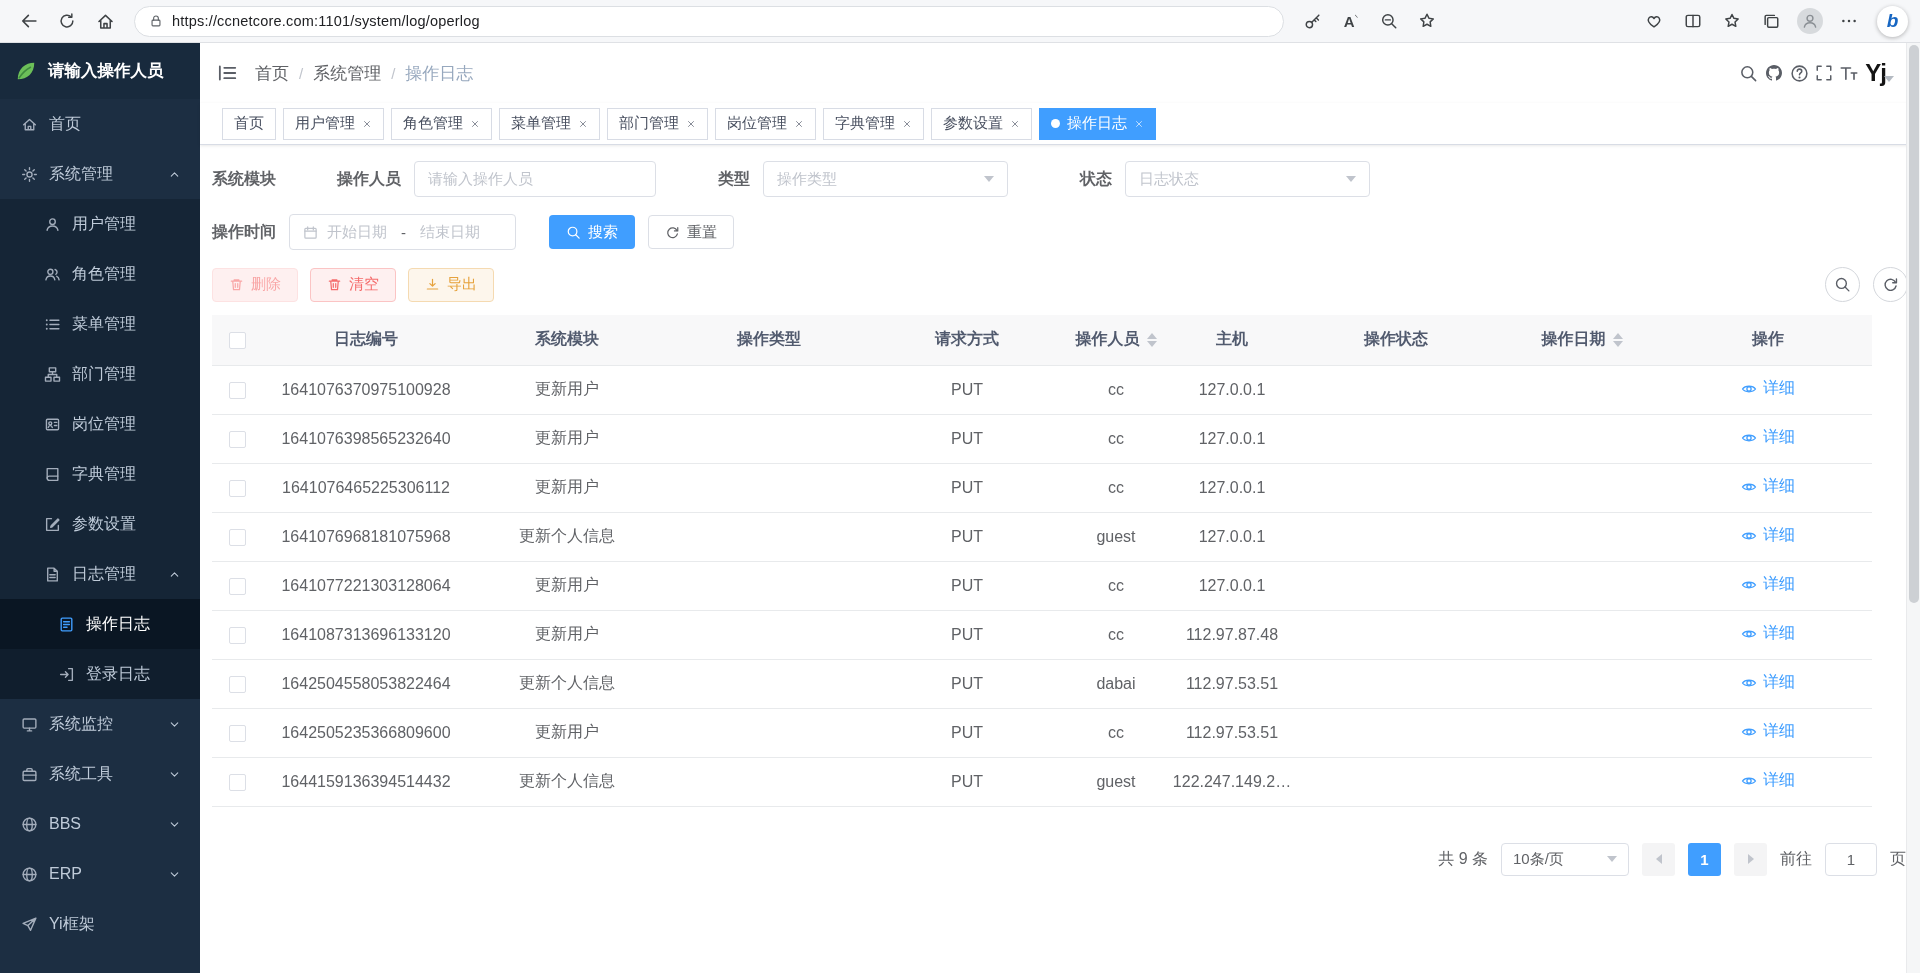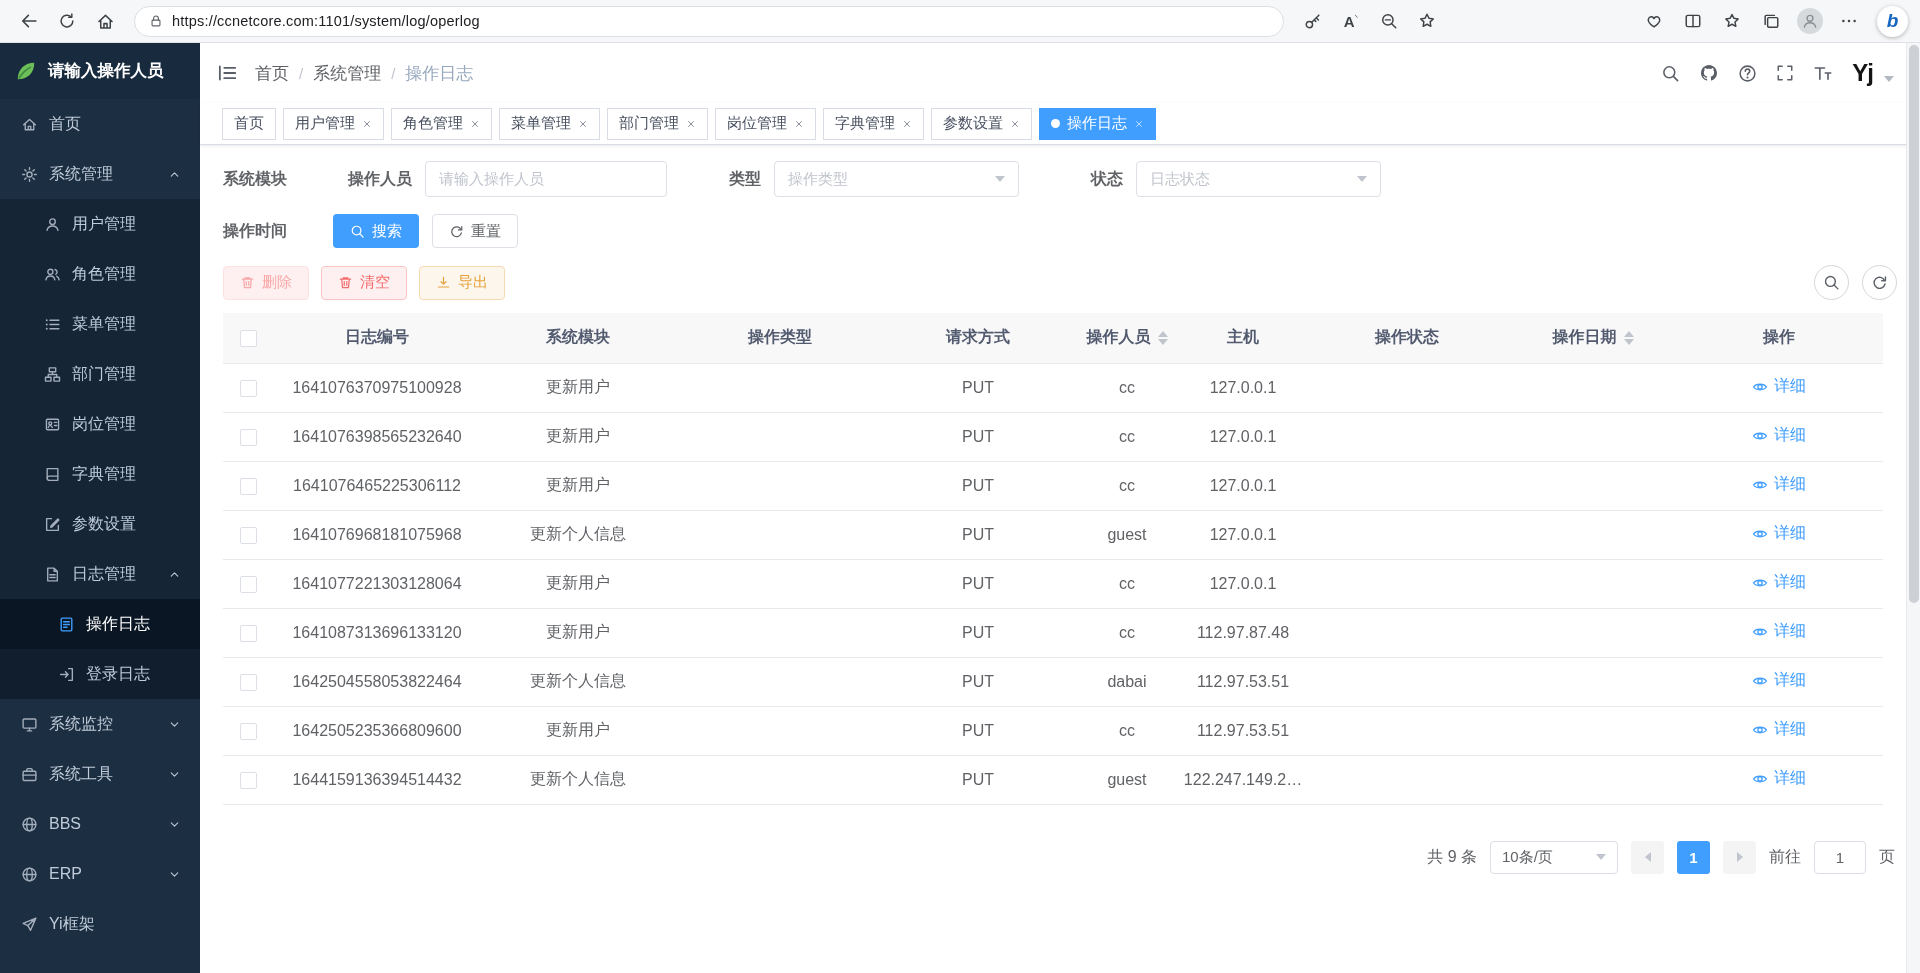--- a/index.html
+++ b/index.html
@@ -36,35 +36,35 @@
 
 .main{flex:1;display:flex;flex-direction:column;min-width:0;background:#fff}
 
 
 .navbar{height:60px;display:flex;align-items:center;padding:0 26px 0 16px;flex:none;background:#fff}
 .hamburger{color:#5a5e66;margin-right:17px;cursor:pointer;display:flex}
 .breadcrumb{display:flex;align-items:center;gap:10px;font-size:17px}
 .crumb{color:#606266;cursor:pointer}
 .crumb.last{color:#97a8be;cursor:default}
 .crumb-sep{color:#c0c4cc;font-size:15px}
-.nav-right{margin-left:auto;display:flex;align-items:center;gap:19px;color:#5a5e66}
+.nav-right{margin-left:auto;display:flex;align-items:center;gap:6px;color:#5a5e66}
 .nav-ico{display:flex;cursor:pointer}
 .yj{font-size:24px;font-weight:800;color:#141414;letter-spacing:-1px;cursor:pointer}
 .nav-caret{width:0;height:0;border-left:5px solid transparent;border-right:5px solid transparent;border-top:6px solid #b4bac2;margin:12px 0 0 -8px}
 
 
 .tags{height:42px;border-bottom:1px solid #d8dce5;box-shadow:0 1px 3px 0 rgba(0,0,0,.09);display:flex;align-items:center;gap:7px;padding:0 22px;flex:none;background:#fff}
 .tag{height:32px;border:1px solid #d8dce5;background:#fff;color:#495060;font-size:15px;display:inline-flex;align-items:center;gap:7px;padding:0 11px;cursor:pointer;white-space:nowrap}
 .tag .dot{display:none;width:9px;height:9px;border-radius:50%;background:#fff}
 .tag.active{background:#409eff;border-color:#409eff;color:#fff}
 .tag.active .dot{display:block}
 .tag-close{display:flex;opacity:.8;border-radius:50%}
 
 
-.content{flex:1;padding:16px 23px 0;overflow:hidden}
+.content{flex:1;padding:16px 12px 0;overflow:hidden}
 .f-row{display:flex;align-items:center;margin-bottom:17px}
 .f-label{font-weight:700;font-size:16px;color:#606266;margin-right:13px;white-space:nowrap}
 .f-box{height:36px;border:1px solid #dcdfe6;border-radius:4px;background:#fff;display:flex;align-items:center;padding:0 13px;font-size:15px;color:#606266;cursor:text}
 .ph{color:#c0c4cc;white-space:nowrap}
 .f-caret{margin-left:auto;width:0;height:0;border-left:5px solid transparent;border-right:5px solid transparent;border-top:6px solid #c0c4cc}
 .date-ico{color:#c0c4cc;margin-right:9px;display:flex}
 .date-sep{margin:0 14px;color:#606266}
 
 .btn{height:34px;border-radius:4px;font-size:15px;display:inline-flex;align-items:center;gap:7px;padding:0 16px;border:1px solid transparent;cursor:pointer;white-space:nowrap}
 .btn-search{background:#409eff;color:#fff;margin-left:33px}
@@ -554,20 +554,31 @@
             <span class="f-caret"></span>
           </div>
           <span class="f-label" style="margin-left:72px">状态</span>
           <div class="f-box" style="width:245px">
             <span class="ph">日志状态</span>
             <span class="f-caret"></span>
           </div>
         </div>
         <div class="f-row">
           <span class="f-label">操作时间</span>
+          <div class="f-box" style="width:227px">
+            <span class="date-ico">
+                <svg viewBox="0 0 16 16" width="15" height="15" fill="none" stroke="currentColor" stroke-width="1.3" stroke-linecap="round" stroke-linejoin="round">
+                  <rect x="2" y="3.5" width="12" height="10.5" rx="1"></rect>
+                  <path d="M2 6.6 H14 M5 2 V5 M11 2 V5"></path>
+                </svg>
+              </span>
+            <span class="ph">开始日期</span>
+            <span class="date-sep">-</span>
+            <span class="ph">结束日期</span>
+          </div>
           <button class="btn btn-search">
             <span>
                 <svg viewBox="0 0 16 16" width="15" height="15" fill="none" stroke="currentColor" stroke-width="1.3" stroke-linecap="round" stroke-linejoin="round">
                   <circle cx="7" cy="7" r="4.6"></circle>
                   <path d="M10.4 10.4 L14 14"></path>
                 </svg>
               </span>
             <span>搜索</span>
           </button>
           <button class="btn btn-reset">

